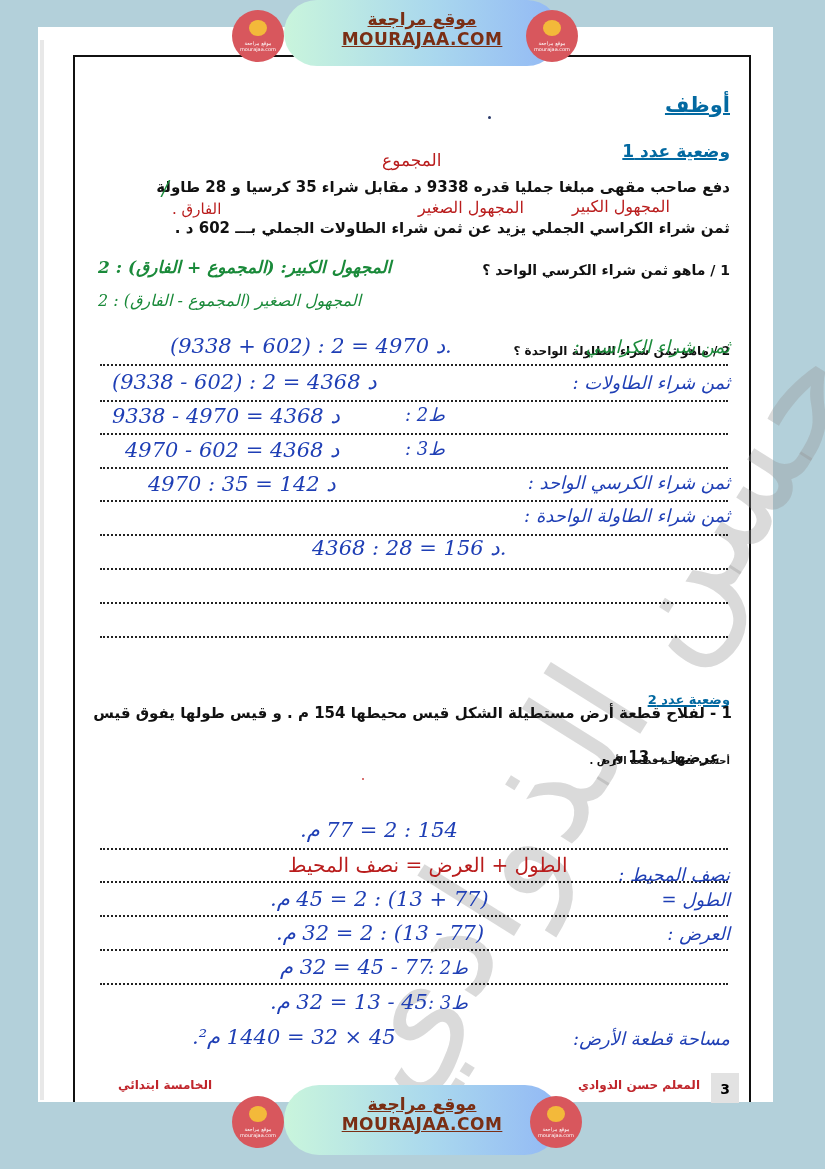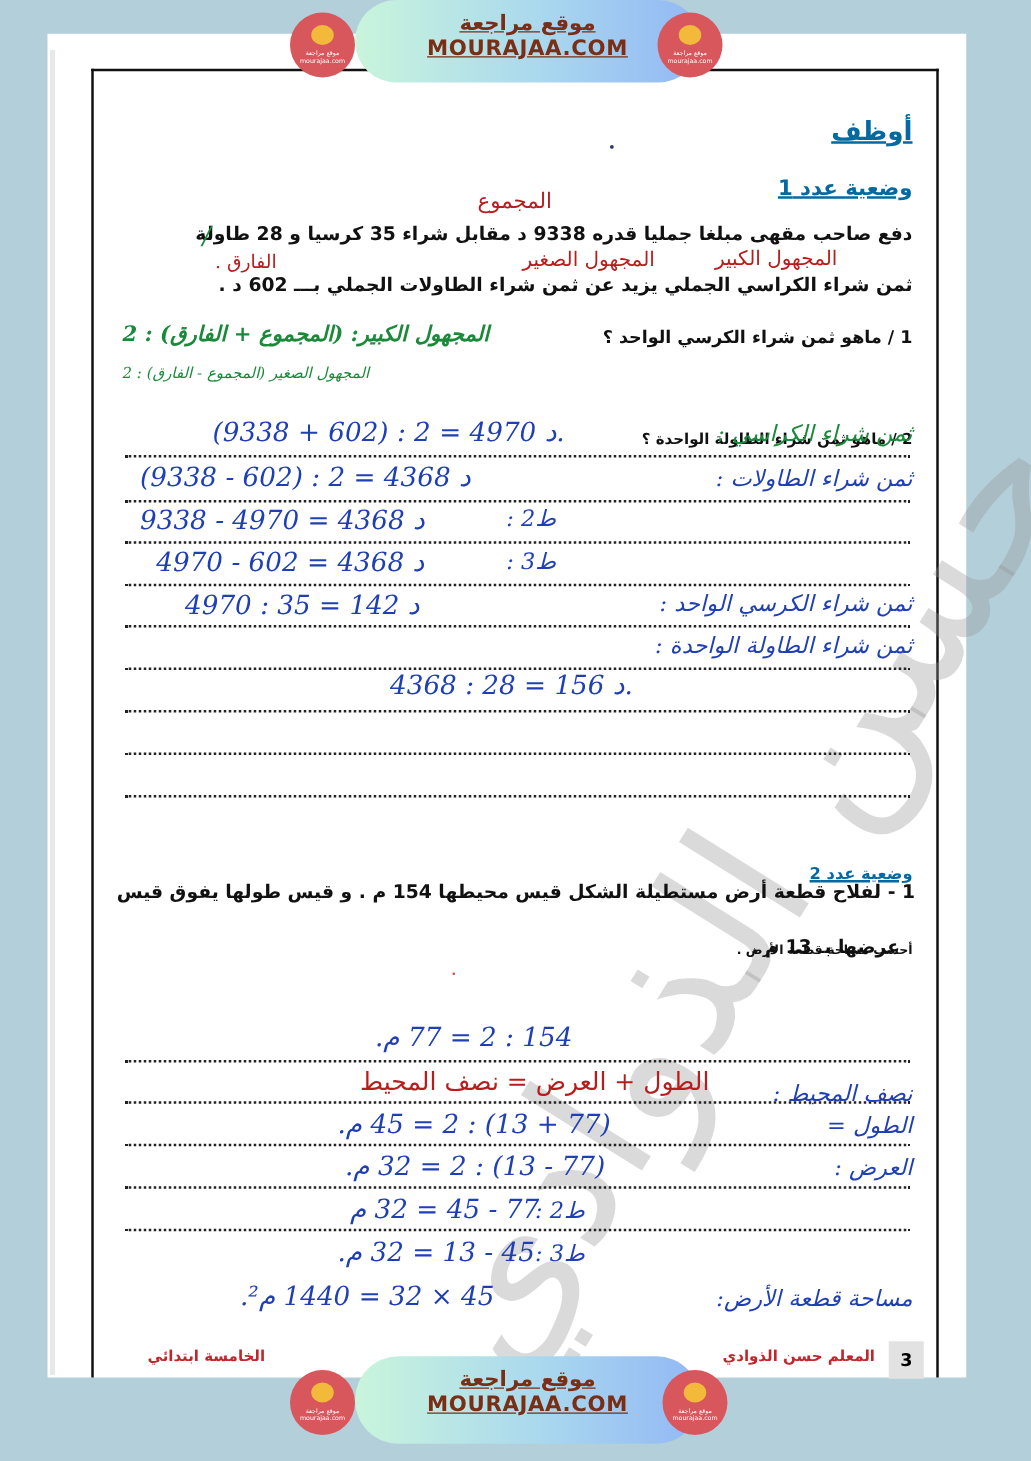--- a/index.html
+++ b/index.html
@@ -55,21 +55,21 @@
 <div class="print rtl" style="top:178px;font-size:15px;">دفع صاحب مقهى مبلغا جمليا قدره 9338 د مقابل شراء 35 كرسيا و 28 طاولة</div>
 <div class="hand-green" style="left:162px;top:176px;font-size:20px;">/</div>
 <div class="hand-red" style="left:572px;top:197px;font-size:16px;">المجهول الكبير</div>
 <div class="hand-red" style="left:402px;top:198px;font-size:16px;margin-left:16px;">المجهول الصغير</div>
 <div class="hand-red" style="left:172px;top:200px;font-size:15px;">الفارق .</div>
 <div class="print rtl" style="top:219px;font-size:15px;">ثمن شراء الكراسي الجملي يزيد عن ثمن شراء الطاولات الجملي بـــ 602 د .</div>
 
 <div class="print rtl" style="top:262px;font-size:14px;">1 / ماهو ثمن شراء الكرسي الواحد ؟</div>
 <div class="print rtl" style="top:296px;font-size:12px;margin-top:48px;">2 / ماهو ثمن شراء الطاولة الواحدة ؟</div>
 <div class="hand-green" style="left:98px;top:257px;font-size:17px;font-weight:bold;">المجهول الكبير: (المجموع + الفارق) : 2</div>
-<div class="hand-green" style="left:98px;top:291px;font-size:12px;">المجهول الصغير (المجموع - الفارق) : 2</div>
+<div class="hand-green" style="left:98px;top:291px;font-size:16px;">المجهول الصغير (المجموع - الفارق) : 2</div>
 
 <div class="dotline" style="top:364px;"></div>
 <div class="dotline" style="top:400px;"></div>
 <div class="dotline" style="top:433px;"></div>
 <div class="dotline" style="top:467px;"></div>
 <div class="dotline" style="top:500px;"></div>
 <div class="dotline" style="top:534px;"></div>
 <div class="dotline" style="top:568px;"></div>
 <div class="dotline" style="top:602px;"></div>
 <div class="dotline" style="top:636px;"></div>

